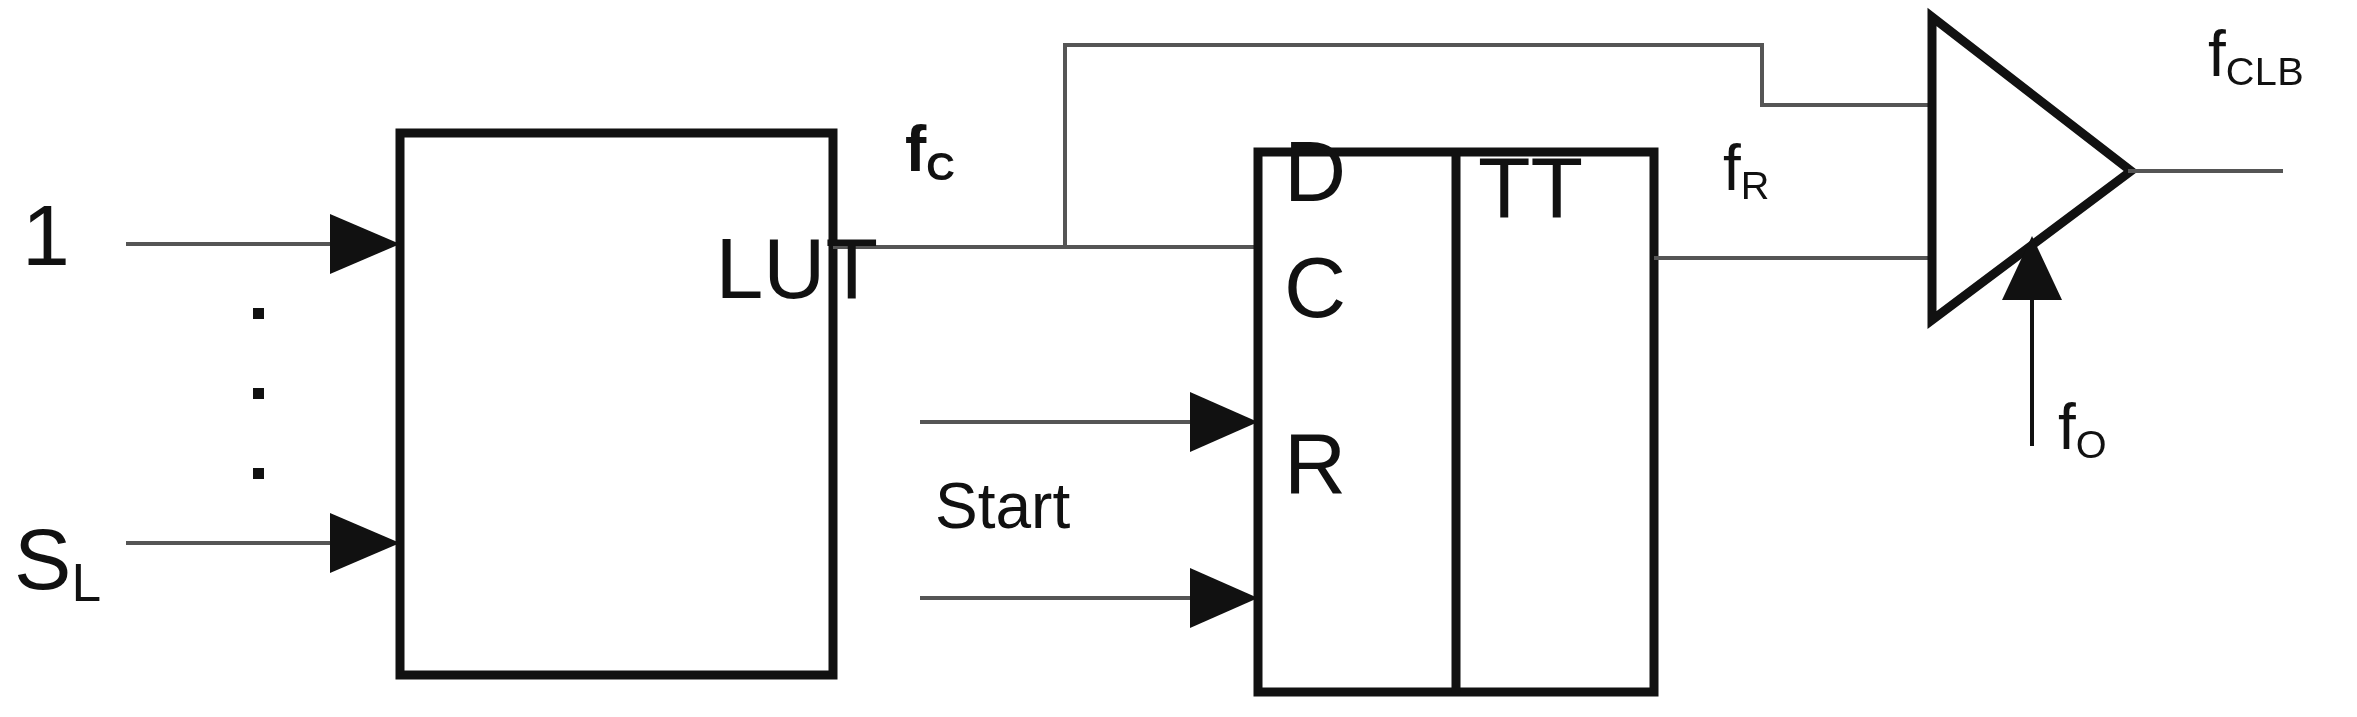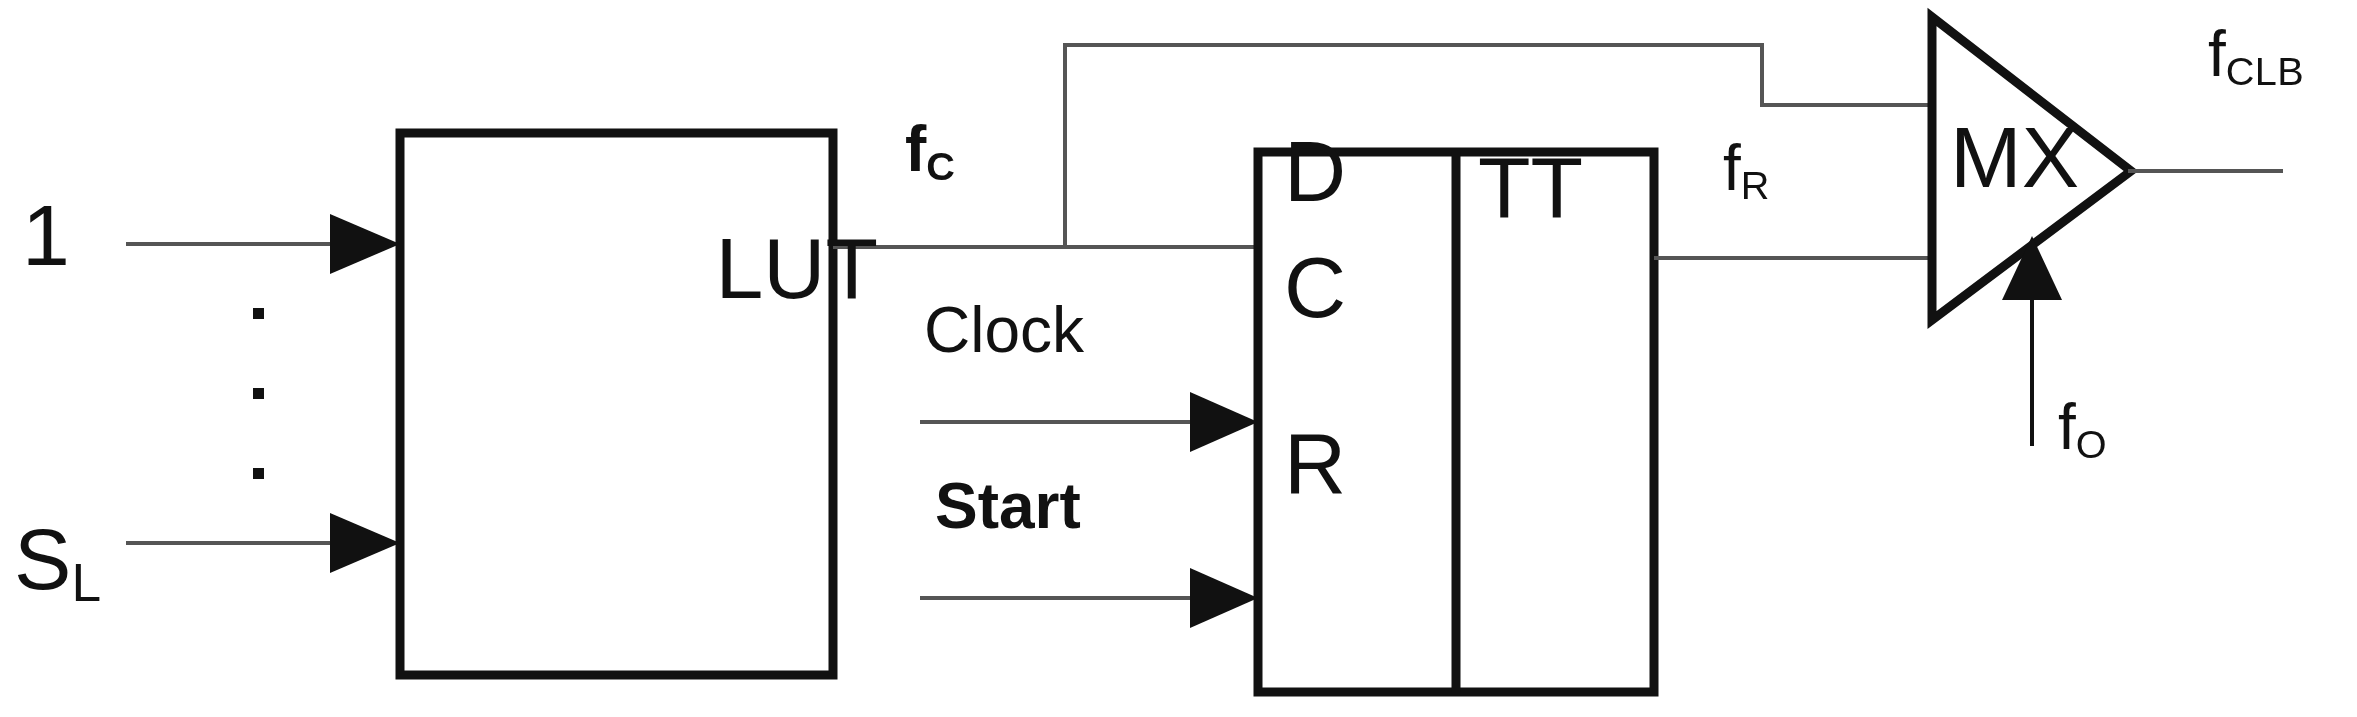--- a/index.html
+++ b/index.html
@@ -102,35 +102,33 @@
   <div class="dot" style="left:253px; top:308px;"></div>
   <div class="dot" style="left:253px; top:388px;"></div>
   <div class="dot" style="left:253px; top:468px;"></div>
 
   <div class="lbl boxtxt" style="left:355px; top:225px; width:523px; text-align:right;">LUT</div>
 
   <div class="lbl sig" style="left:905px; top:117px;font-weight:bold;">
     <span>f</span><span class="sub">C</span>
   </div>
 
-  <div class="lbl sig" style="left:924px; top:298px;">Clock</div>
 
-  <div class="lbl sig" style="left:935px; top:474px;font-weight:bold;">Start</div>
+  <div class="lbl sig" style="left:935px; top:474px;">Start</div>
 
   <div class="lbl boxtxt" style="left:1284px; top:128px;">D</div>
   <div class="lbl boxtxt" style="left:1284px; top:244px;">C</div>
   <div class="lbl boxtxt" style="left:1284px; top:420px;">R</div>
 
   <div class="lbl boxtxt" style="left:1478px; top:144px;">TT</div>
 
   <div class="lbl sig" style="left:1723px; top:136px;">
     <span>f</span><span class="sub">R</span>
   </div>
 
-  <div class="lbl boxtxt" style="left:1950px; top:114px;">MX</div>
 
   <div class="lbl sig" style="left:2058px; top:395px;">
     <span>f</span><span class="sub">O</span>
   </div>
 
   <div class="lbl sig" style="left:2208px; top:22px;">
     <span>f</span><span class="sub">CLB</span>
   </div>
 
 </div>

